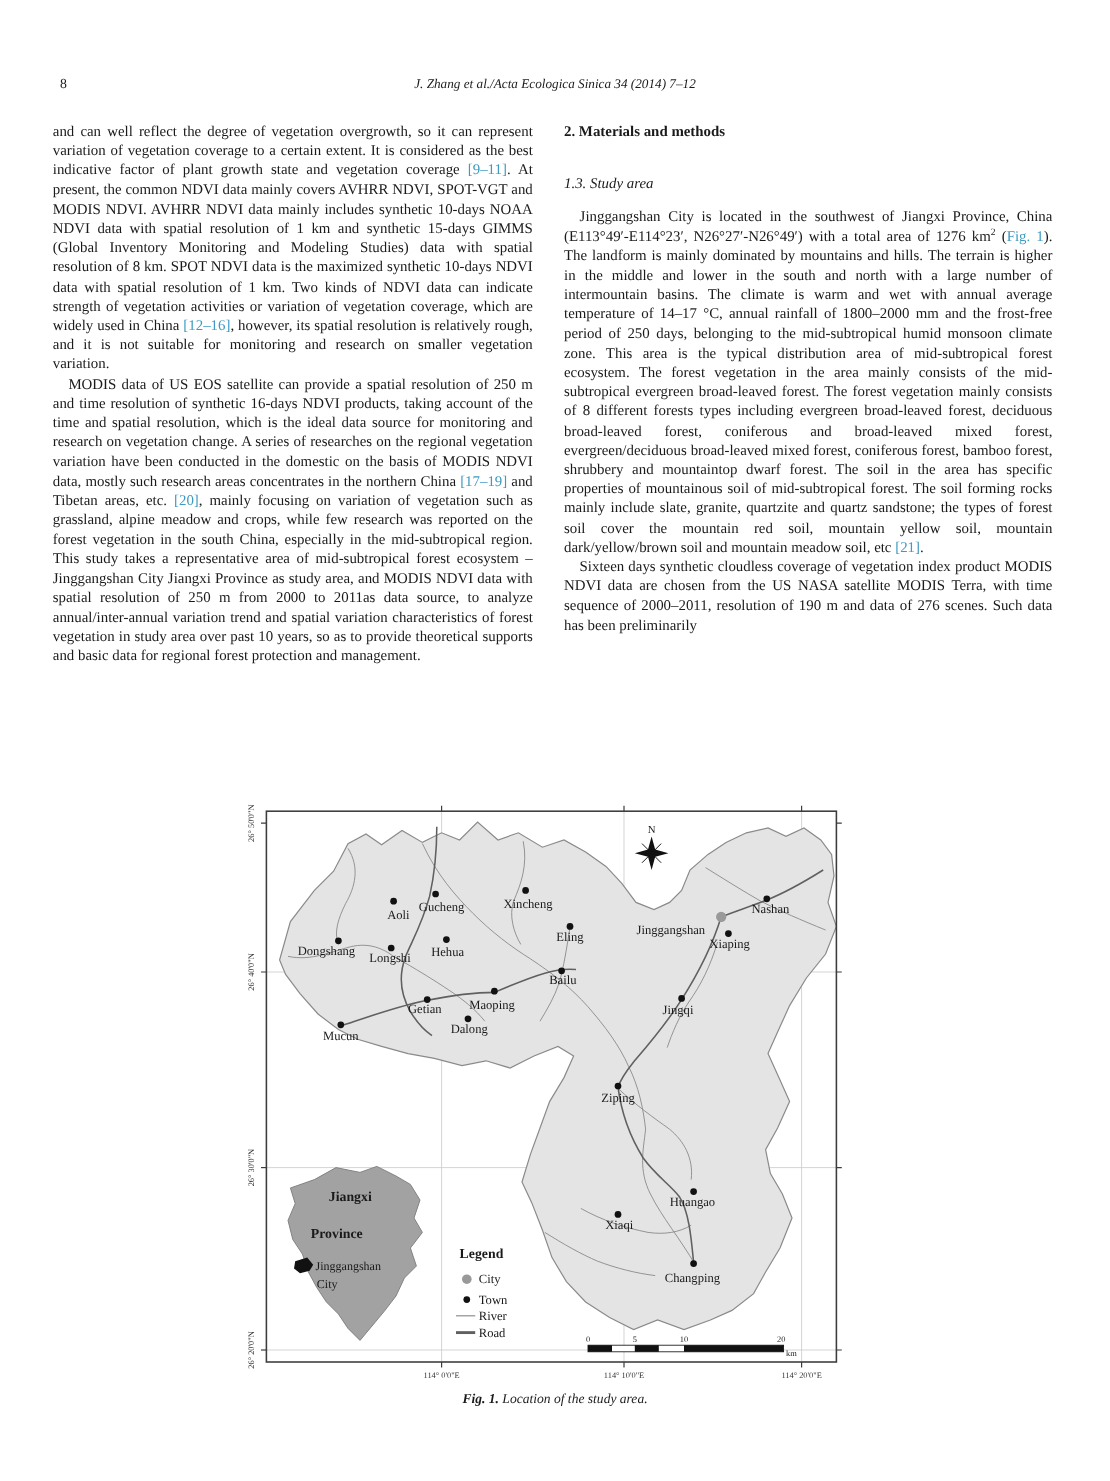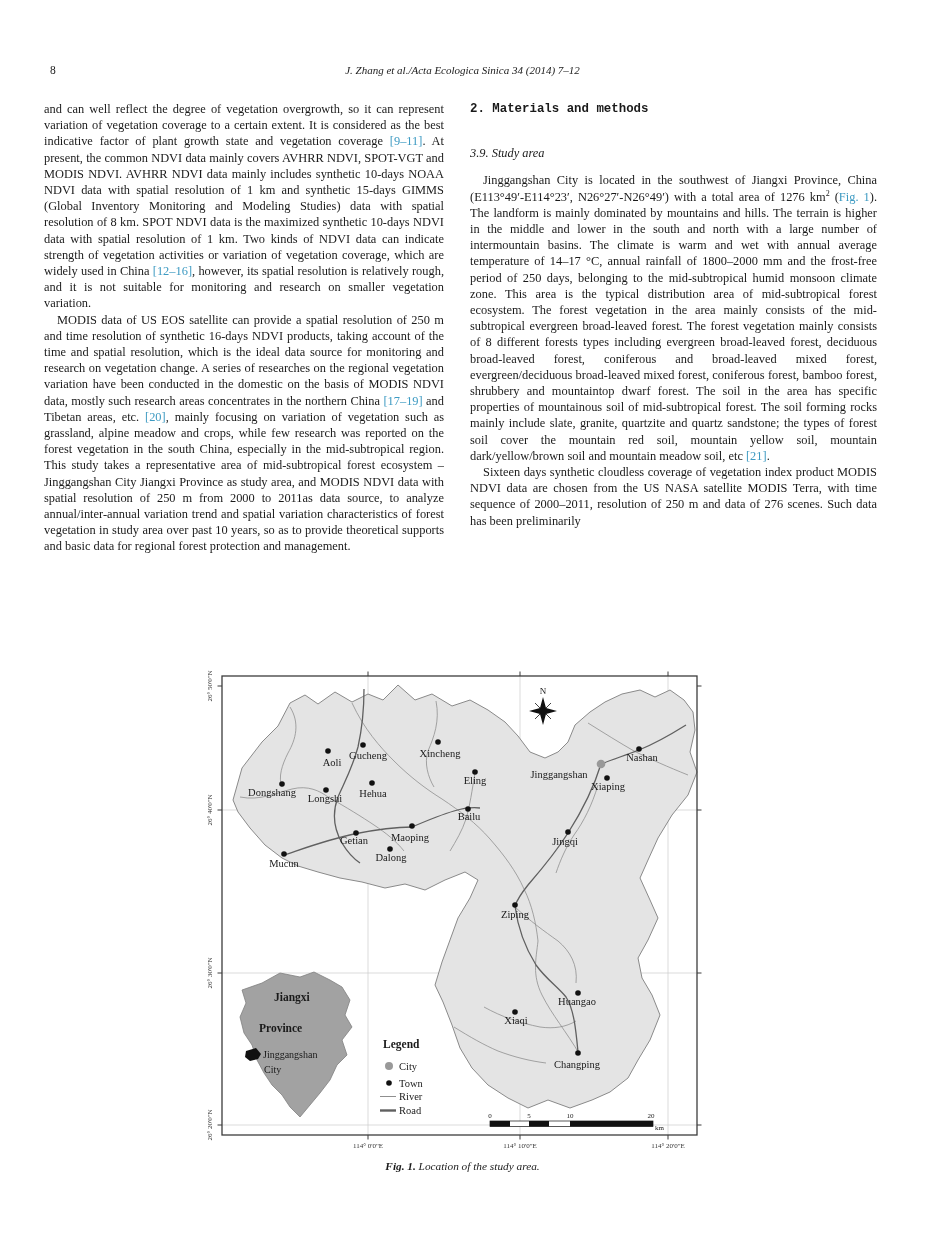--- a/index.html
+++ b/index.html
@@ -8,21 +8,21 @@
     font-family:"Liberation Serif",serif;color:#1a1a1a;overflow:hidden;
   }
   .page-number{position:absolute;left:50px;top:64px;font-size:11.5px;}
   .running-head{position:absolute;left:0;top:64px;width:925px;text-align:center;
     font-style:italic;font-size:11px;}
   .col{position:absolute;top:101px;font-size:12.4px;line-height:16.2px;text-align:justify;}
   .col-left{left:44px;width:400px;}
   .col-right{left:470px;width:407px;}
   p.body-p{margin:0;text-align:justify;hyphens:auto;-webkit-hyphens:auto;}
   p.indent{text-indent:13px;}
-  h2.sec{font-size:12.4px;line-height:16.2px;font-weight:bold;margin:0 0 28px 0;font-family:Liberation Mono, monospace;}
+  h2.sec{font-size:12.4px;line-height:16.2px;font-weight:bold;margin:0 0 28px 0;}
   h3.subsec{font-size:12.4px;line-height:16.2px;font-style:italic;font-weight:normal;margin:0 0 11px 0;}
   h3.subsec.mt{margin:14px 0 16px 0;}
   sup{font-size:8px;line-height:0;}
   .cite{color:var(--cite,#3d9ac2);}
   .figure-map{position:absolute;left:202px;top:665px;width:510px;height:505px;}
   .fig-caption{position:absolute;top:1160px;left:0;width:925px;text-align:center;font-size:11.3px;font-style:italic;}
   .fig-caption b{font-weight:bold;}
   svg text{font-family:"Liberation Serif",serif;fill:#1a1a1a;}
   .town-label{font-size:10.5px;}
   .axis-label{font-size:7px;fill:#333;}
@@ -39,23 +39,23 @@
 <div class="page-number">8</div>
 <div class="running-head">J. Zhang et al./Acta Ecologica Sinica 34 (2014) 7–12</div>
 
 <div class="col col-left">
   <p class="body-p"><span>and can well reflect the degree of vegetation overgrowth, so it can represent variation of vegetation coverage to a certain extent. It is considered as the best indicative factor of plant growth state and vegetation coverage </span><span class="cite">[9–11]</span><span>. At present, the common NDVI data mainly covers AVHRR NDVI, SPOT-VGT and MODIS NDVI. AVHRR NDVI data mainly includes synthetic 10-days NOAA NDVI data with spatial resolution of 1 km and synthetic 15-days GIMMS (Global Inventory Monitoring and Modeling Studies) data with spatial resolution of 8 km. SPOT NDVI data is the maximized synthetic 10-days NDVI data with spatial resolution of 1 km. Two kinds of NDVI data can indicate strength of vegetation activities or variation of vegetation coverage, which are widely used in China </span><span class="cite">[12–16]</span><span>, however, its spatial resolution is relatively rough, and it is not suitable for monitoring and research on smaller vegetation variation.</span></p>
   <p class="body-p indent"><span>MODIS data of US EOS satellite can provide a spatial resolution of 250 m and time resolution of synthetic 16-days NDVI products, taking account of the time and spatial resolution, which is the ideal data source for monitoring and research on vegetation change. A series of researches on the regional vegetation variation have been conducted in the domestic on the basis of MODIS NDVI data, mostly such research areas concentrates in the northern China </span><span class="cite">[17–19]</span><span> and Tibetan areas, etc. </span><span class="cite">[20]</span><span>, mainly focusing on variation of vegetation such as grassland, alpine meadow and crops, while few research was reported on the forest vegetation in the south China, especially in the mid-subtropical region. This study takes a representative area of mid-subtropical forest ecosystem – Jinggangshan City Jiangxi Province as study area, and MODIS NDVI data with spatial resolution of 250 m from 2000 to 2011as data source, to analyze annual/inter-annual variation trend and spatial variation characteristics of forest vegetation in study area over past 10 years, so as to provide theoretical supports and basic data for regional forest protection and management.</span></p>
 </div>
 
 <div class="col col-right">
   <h2 class="sec">2. Materials and methods</h2>
-  <h3 class="subsec">3.9. Study area</h3>
+  <h3 class="subsec">1.3. Study area</h3>
   <p class="body-p indent"><span>Jinggangshan City is located in the southwest of Jiangxi Province, China (E113°49′-E114°23′, N26°27′-N26°49′) with a total area of 1276 km</span><sup>2</sup><span> (</span><span class="cite">Fig. 1</span><span>). The landform is mainly dominated by mountains and hills. The terrain is higher in the middle and lower in the south and north with a large number of intermountain basins. The climate is warm and wet with annual average temperature of 14–17 °C, annual rainfall of 1800–2000 mm and the frost-free period of 250 days, belonging to the mid-subtropical humid monsoon climate zone. This area is the typical distribution area of mid-subtropical forest ecosystem. The forest vegetation in the area mainly consists of the mid-subtropical evergreen broad-leaved forest. The forest vegetation mainly consists of 8 different forests types including evergreen broad-leaved forest, deciduous broad-leaved forest, coniferous and broad-leaved mixed forest, evergreen/deciduous broad-leaved mixed forest, coniferous forest, bamboo forest, shrubbery and mountaintop dwarf forest. The soil in the area has specific properties of mountainous soil of mid-subtropical forest. The soil forming rocks mainly include slate, granite, quartzite and quartz sandstone; the types of forest soil cover the mountain red soil, mountain yellow soil, mountain dark/yellow/brown soil and mountain meadow soil, etc </span><span class="cite">[21]</span><span>.</span></p>
-  <p class="body-p indent"><span>Sixteen days synthetic cloudless coverage of vegetation index product MODIS NDVI data are chosen from the US NASA satellite MODIS Terra, with time sequence of 2000–2011, resolution of 250 m and data of 276 scenes. Such data has been preliminarily</span></p>
+  <p class="body-p indent"><span>Sixteen days synthetic cloudless coverage of vegetation index product MODIS NDVI data are chosen from the US NASA satellite MODIS Terra, with time sequence of 2000–2011, resolution of 190 m and data of 276 scenes. Such data has been preliminarily</span></p>
 </div>
 
 <div class="figure-map">
   <svg viewBox="0 0 510 505" width="510" height="505">
 
     <g>
       <line x1="166" y1="11" x2="166" y2="470" stroke="#cccccc" stroke-width="0.7"></line>
       <line x1="318" y1="11" x2="318" y2="470" stroke="#cccccc" stroke-width="0.7"></line>
       <line x1="466" y1="11" x2="466" y2="470" stroke="#cccccc" stroke-width="0.7"></line>
       <line x1="20" y1="145" x2="495" y2="145" stroke="#cccccc" stroke-width="0.7"></line>

